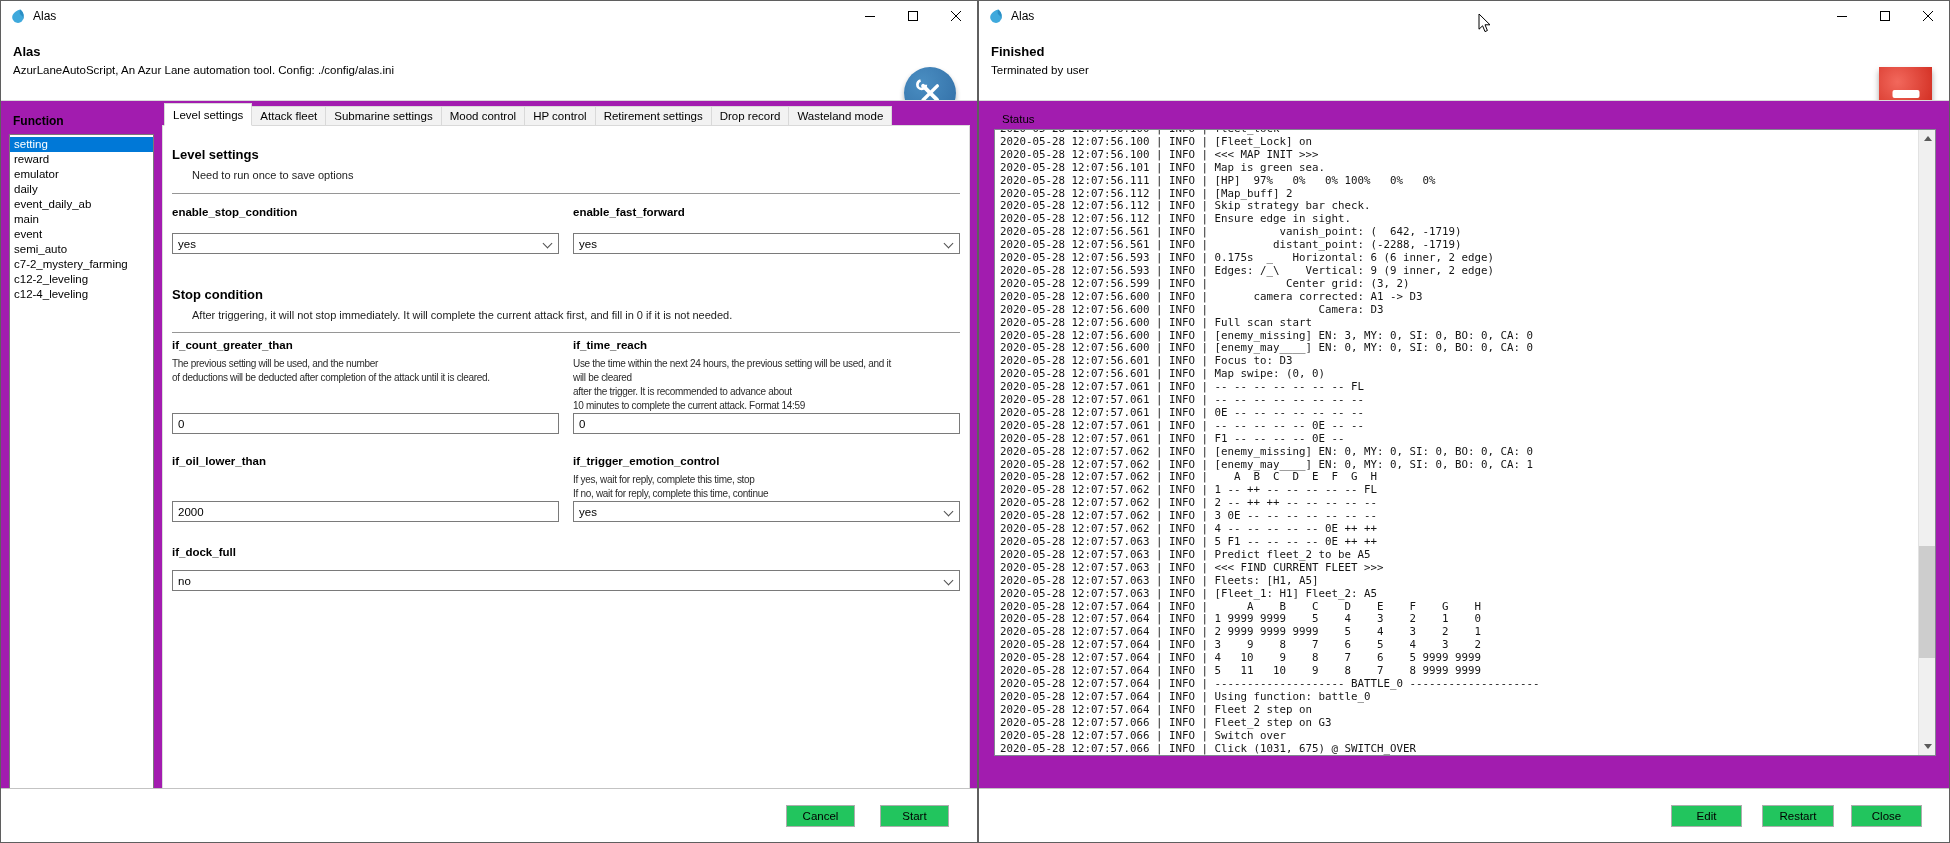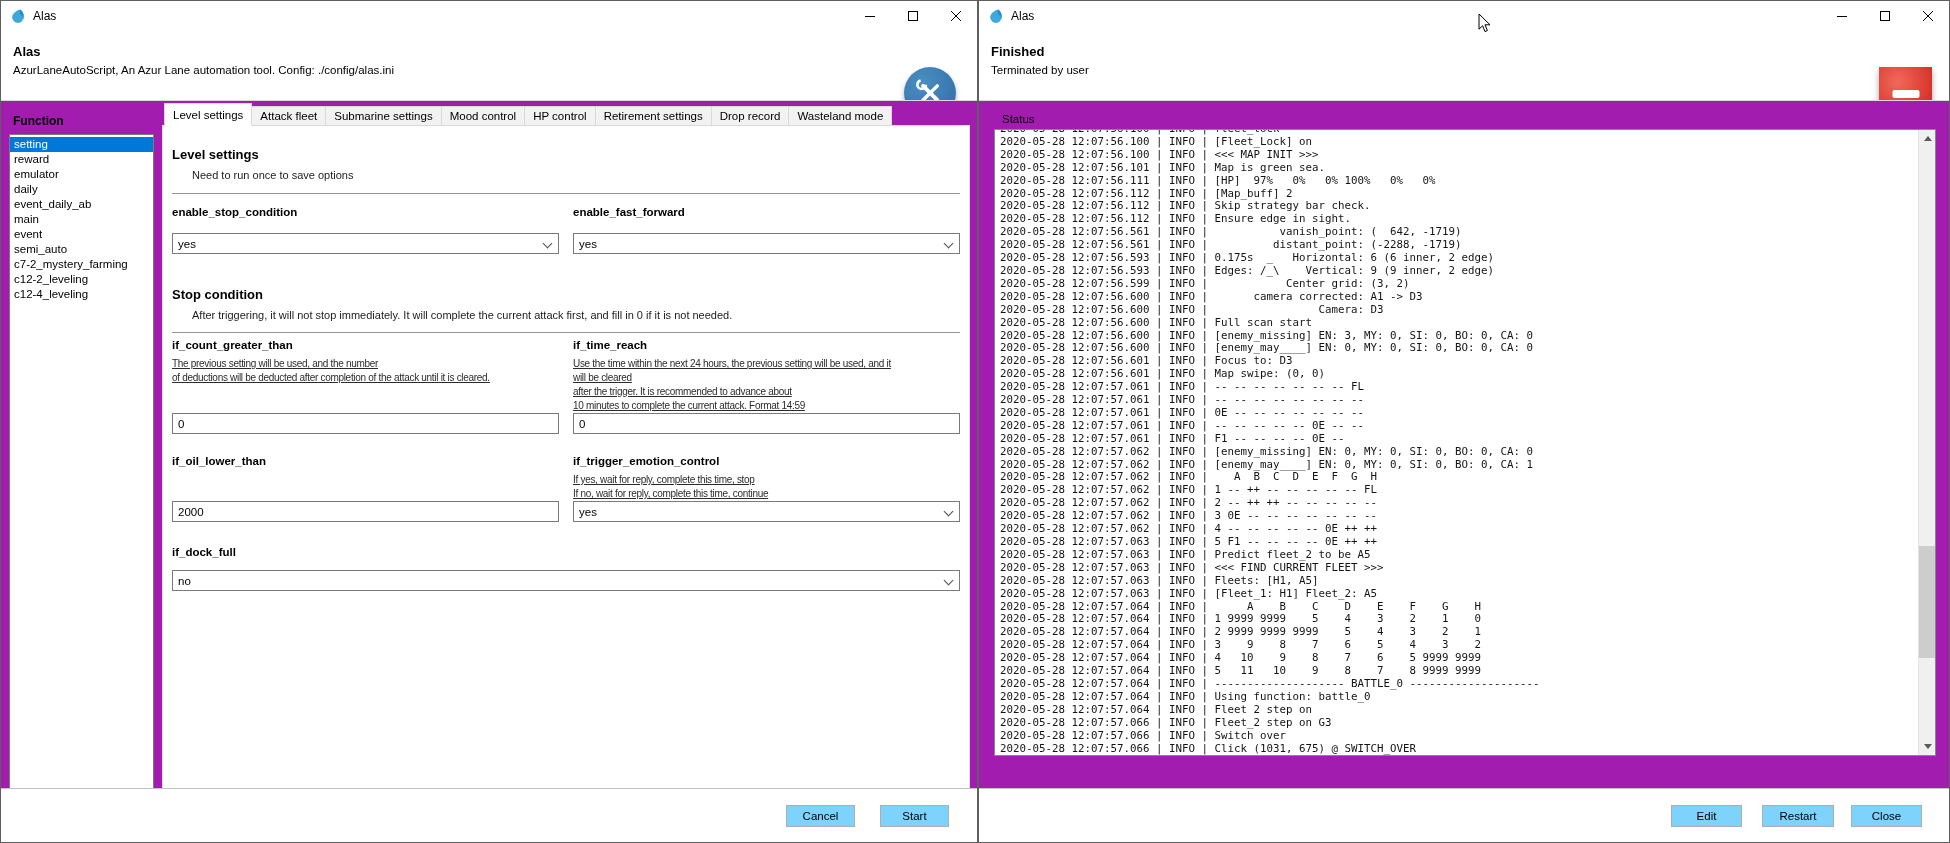--- a/index.html
+++ b/index.html
@@ -48,36 +48,36 @@
   .page{height:664px;background:#fff;border:1px solid #dcdcdc;margin-top:-1px;padding:0 9px;overflow:hidden;}
 
   .h1{font-size:13px;font-weight:bold;margin-top:21px;}
   .hsub{font-size:11px;margin-top:7px;color:#1c1c1c;padding-left:20px;}
   .hr{height:1px;background:#969696;margin-top:12px;}
   .frow{display:grid;grid-template-columns:1fr 1fr;column-gap:14px;}
   .fcell{display:flex;flex-direction:column;}
   .fcell.full{grid-column:1 / span 2;}
   .flabel{font-size:11.5px;font-weight:bold;}
   .fhelp{font-size:10px;letter-spacing:-0.3px;color:#2b2b2b;margin-top:6px;line-height:14px;
-      white-space:pre-line;overflow:hidden;text-decoration:underline;}
+      white-space:pre-line;overflow:hidden;}
   .fctrl{margin-top:auto;height:21px;border:1px solid #7a7a7a;background:#fff;font-size:11.5px;
       font-family:"Liberation Sans",sans-serif;padding:0 5px;display:flex;align-items:center;position:relative;}
   input.fctrl{display:block;width:100%;padding:0 5px;}
   .select .chev{position:absolute;right:7px;top:6px;width:7px;height:7px;
       border-right:1.4px solid #505050;border-bottom:1.4px solid #505050;transform:rotate(45deg);}
   .r1{margin-top:12px;min-height:48px;}
   .r2{margin-top:33px;}
   .r3{margin-top:6px;}
   .r4{margin-top:21px;min-height:60px;}
   .r5{margin-top:24px;}
   .r5 .fctrl{margin-top:12px;}
 
   
   .footer{position:absolute;left:0;right:0;bottom:0;height:54px;background:#fff;border-top:1px solid #c3c3c3;}
-  .btn{position:absolute;top:16px;height:22px;background:#7dd3fc;border:1px solid #adadad;
+  .btn{position:absolute;top:16px;height:22px;background:#22c55e;border:1px solid #adadad;
       font-size:11.5px;font-family:"Liberation Sans",sans-serif;cursor:default;}
 
   
   .status-label{position:absolute;left:23px;top:12px;font-size:11.5px;}
   .logbox{position:absolute;left:15px;top:28px;width:942px;height:627px;background:#fff;
       border:1px solid #828790;overflow:hidden;}
   .loglines{padding:0 0 0 5px;margin-top:-7px;}
   .log-line{white-space:pre;font-family:"DejaVu Sans Mono",monospace;font-size:10.8px;
       line-height:12.9px;color:#141414;}
   .sb{position:absolute;right:0;top:0;bottom:0;width:17px;background:#f0f0f0;border-left:1px solid #e2e2e2;}

